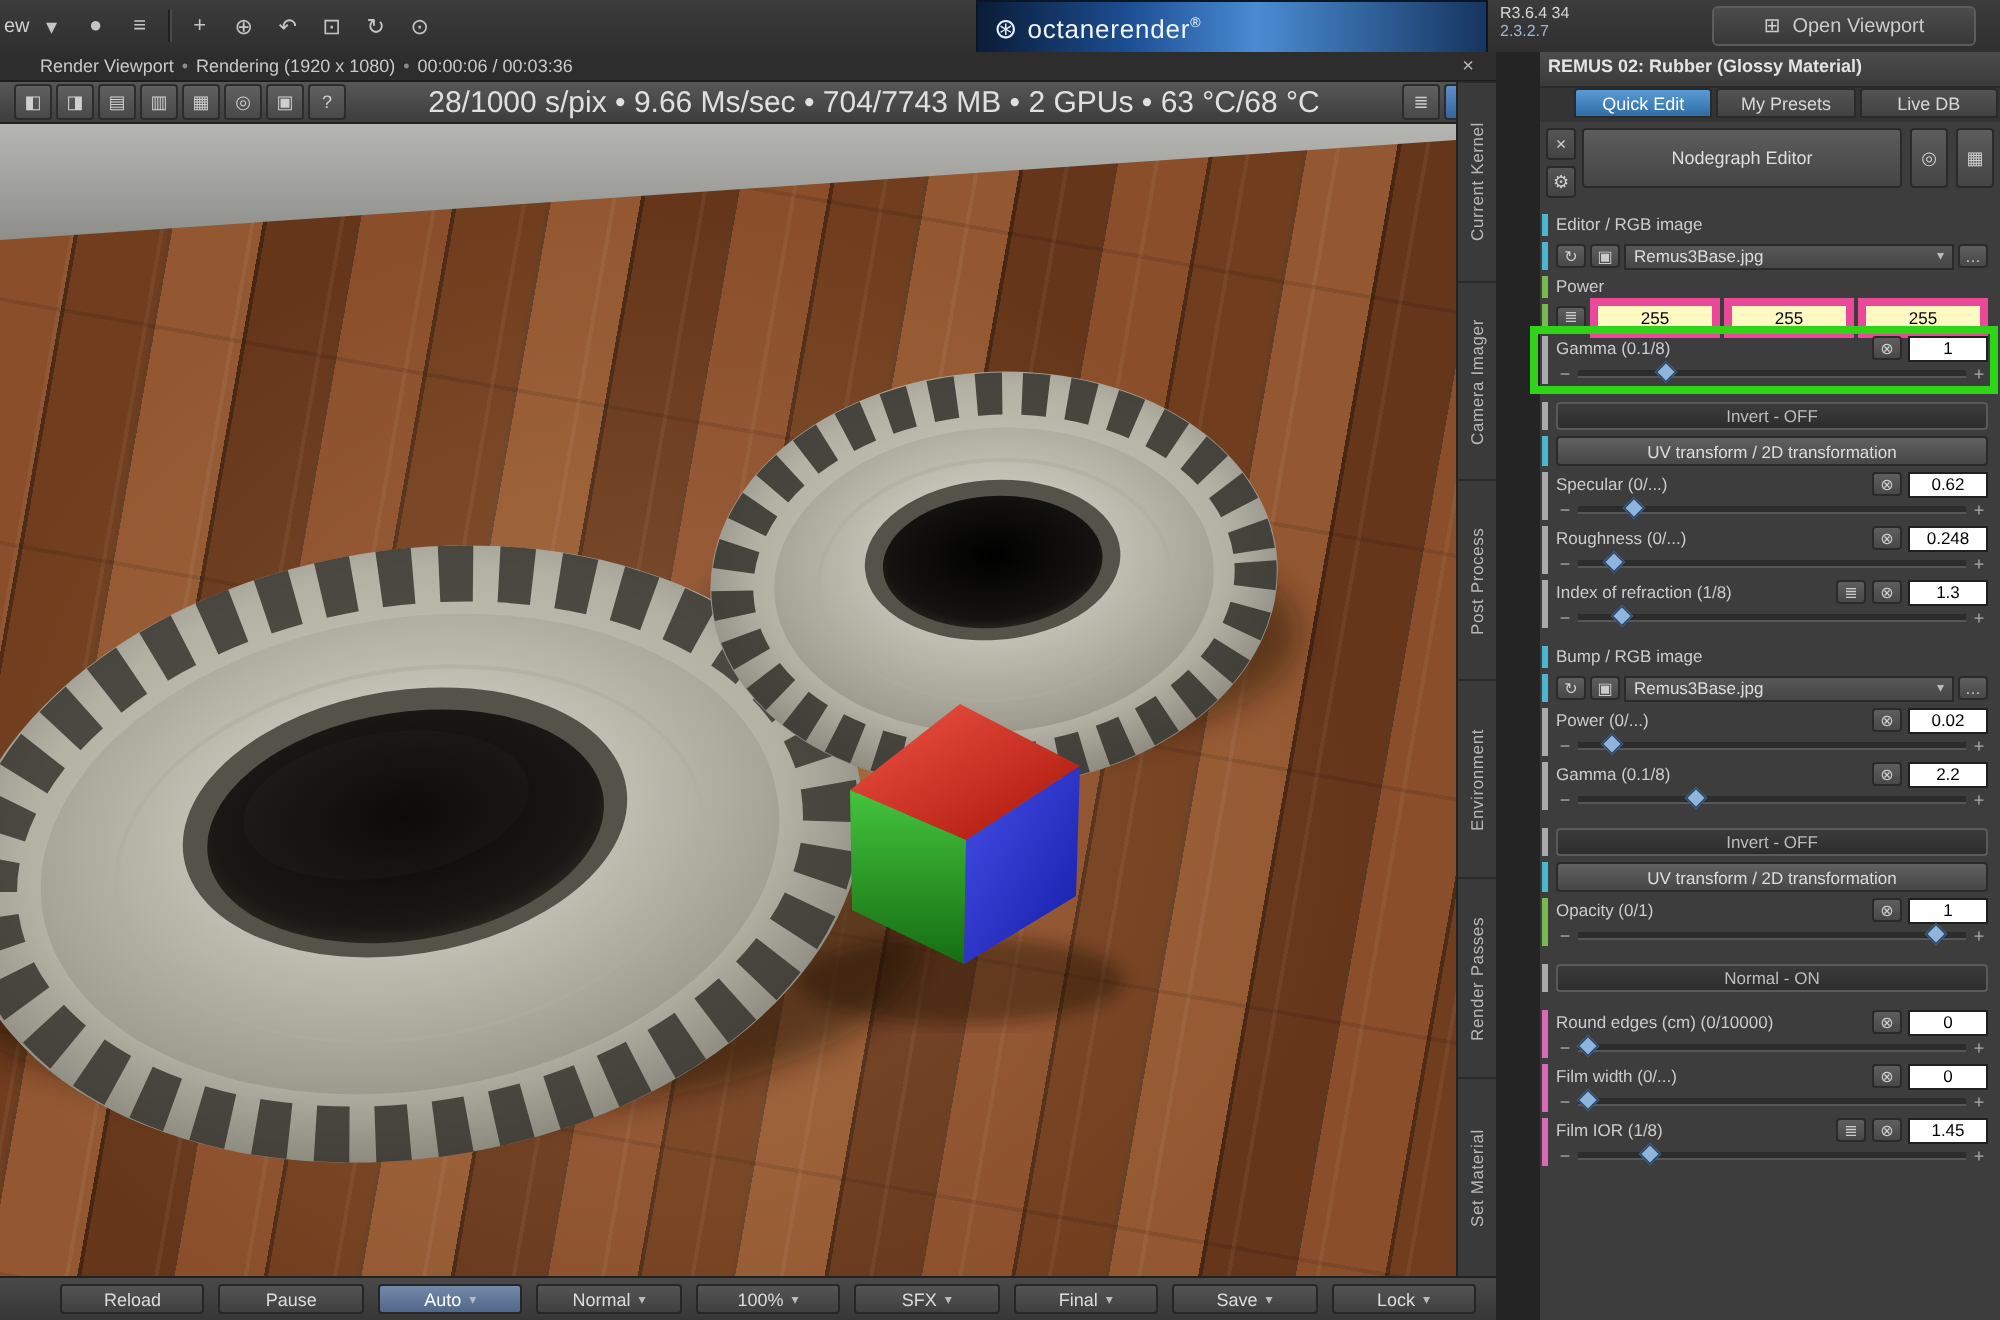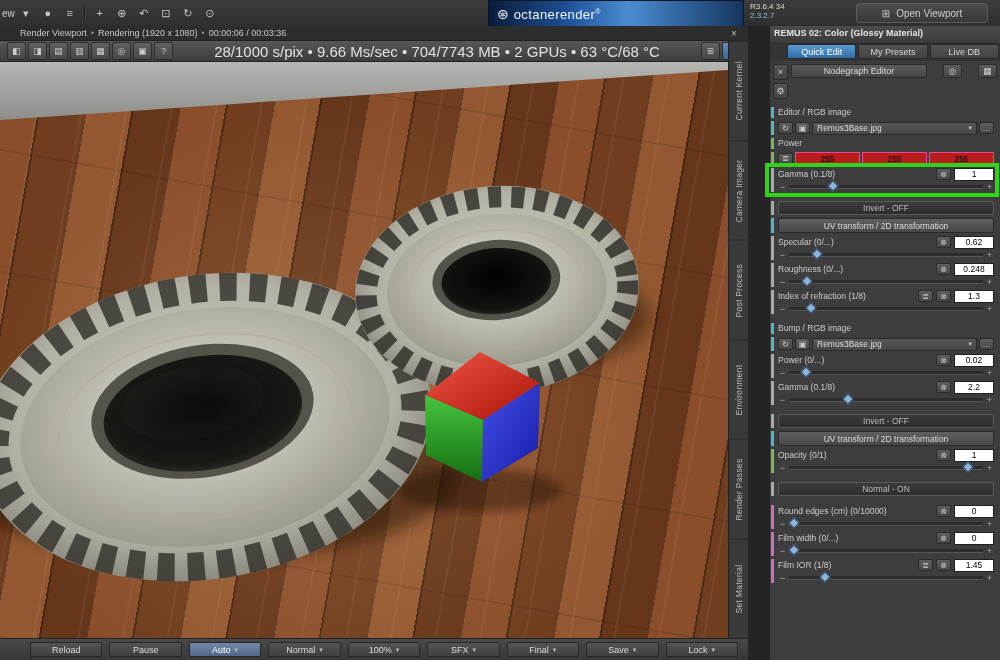--- a/index.html
+++ b/index.html
@@ -64,21 +64,21 @@
   .panel-tabs{height:17px;display:flex;padding-left:16px;background:#343434;}
   .ptab{flex:1;height:15px;margin:0 1px;font-size:9px;color:#d8d8d8;display:flex;align-items:center;
     justify-content:center;background:linear-gradient(#535353,#424242);border:1px solid #2a2a2a;
     border-radius:2px 2px 0 0;box-sizing:border-box;}
   .ptab.active{background:linear-gradient(#5b9bd5,#2e6da4);color:#fff;}
   .ng-area{display:flex;padding:3px 3px 0 3px;gap:3px;}
   .mini-col{width:15px;display:flex;flex-direction:column;gap:3px;}
   .mini-btn{height:14px;background:linear-gradient(#555,#434343);border:1px solid #2a2a2a;border-radius:2px;
     color:#cfcfcf;font-size:9px;display:flex;align-items:center;justify-content:center;}
   .ng-right{flex:1;}
-  .ng-row{display:flex;gap:16px;height:14px;}
+  .ng-row{display:flex;gap:4px;height:30px;}
   .ng-btn{flex:1;background:linear-gradient(#5c5c5c,#454545);border:1px solid #2a2a2a;border-radius:2px;
     color:#dedede;font-size:9px;display:flex;align-items:center;justify-content:center;}
   .ng-icon{width:17px;background:linear-gradient(#5c5c5c,#454545);border:1px solid #2a2a2a;border-radius:2px;
     color:#cfcfcf;font-size:9px;display:flex;align-items:center;justify-content:center;}
   .subtabs{display:flex;gap:1px;margin-top:3px;height:14px;}
   .stab{flex:1;display:flex;align-items:center;justify-content:center;font-size:8.5px;color:#d8d8d8;
     background:#484848;border:1px solid #2a2a2a;box-sizing:border-box;}
   .stab.active{background:#6f6f6f;color:#fff;}
   
   .params{padding:5px 4px 0 0;}
@@ -102,22 +102,22 @@
   .ptoggle{display:block;width:100%;height:14px;background:linear-gradient(#3b3b3b,#2d2d2d);
     border:1px solid #5a5a5a;color:#bdbdbd;font-size:8.5px;border-radius:2px;
     font-family:"Liberation Sans",sans-serif;}
   .psection{height:13px;background:linear-gradient(#606060,#474747);border:1px solid #2a2a2a;color:#dddddd;
     font-size:8.5px;display:flex;align-items:center;justify-content:center;border-radius:2px;}
   .ptexrow{display:flex;gap:2px;height:14px;align-items:center;}
   .tex-drop{flex:1;height:13px;background:linear-gradient(#575757,#464646);border:1px solid #2a2a2a;
     display:flex;align-items:center;font-size:8.5px;color:#dddddd;padding:0 4px;box-sizing:border-box;}
   .tex-drop .arrow{margin-left:auto;font-size:7px;color:#bbb;}
   .rgbrow{display:flex;gap:2px;align-items:center;height:13px;}
-  .rgb-box{flex:1;height:12px;background:#b91c1c;color:#000;font-size:8.5px;display:flex;align-items:center;
-    justify-content:center;border:1px solid #ec4899;}
+  .rgb-box{flex:1;height:12px;background:#fef9c3;color:#000;font-size:8.5px;display:flex;align-items:center;
+    justify-content:center;border:4px solid #ec4899;}
   .hl{outline:4px solid #2fd418;outline-offset:1px;z-index:5;}
   
   .bottombar{position:absolute;left:0;top:638px;width:748px;height:22px;box-sizing:border-box;
     background:linear-gradient(#494949,#373737);border-top:1px solid #222;display:flex;align-items:center;
     padding:0 10px 0 30px;gap:7px;}
   .bbtn{flex:1;height:15px;background:linear-gradient(#545454,#3f3f3f);border:1px solid #262626;
     border-radius:2px;color:#dddddd;font-size:9px;display:flex;align-items:center;justify-content:center;
     gap:4px;font-family:"Liberation Sans",sans-serif;padding:0;}
   .bbtn .arr{font-size:7px;color:#bbb;}
   .bbtn.active{background:linear-gradient(#7289a8,#50678a);color:#fff;}
@@ -255,21 +255,21 @@
     <div class="side-tab">Current Kernel</div>
     <div class="side-tab">Camera Imager</div>
     <div class="side-tab">Post Process</div>
     <div class="side-tab">Environment</div>
     <div class="side-tab">Render Passes</div>
     <div class="side-tab">Set Material</div>
   </div>
 
   <div class="right-col">
     <div class="panel">
-      <div class="panel-header">REMUS 02: Color (Glossy Material)</div>
+      <div class="panel-header">REMUS 02: Rubber (Glossy Material)</div>
 
       <div class="panel-tabs">
         <div class="ptab active">Quick Edit</div>
         <div class="ptab">My Presets</div>
         <div class="ptab">Live DB</div>
       </div>
 
       <div class="ng-area">
         <div class="mini-col">
           <div class="mini-btn">×</div>

